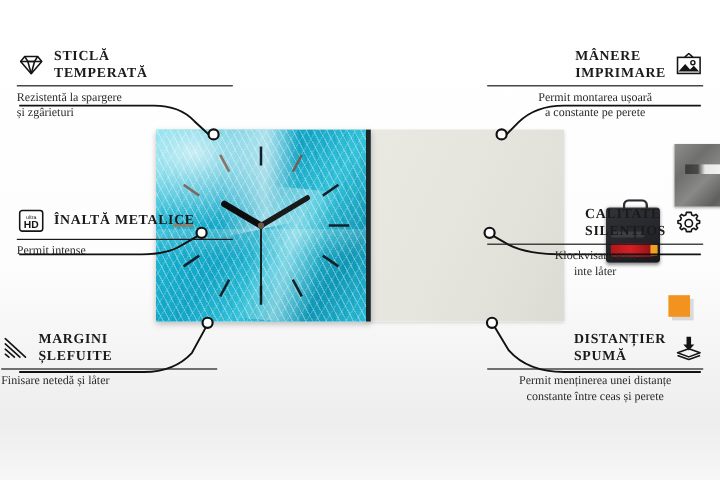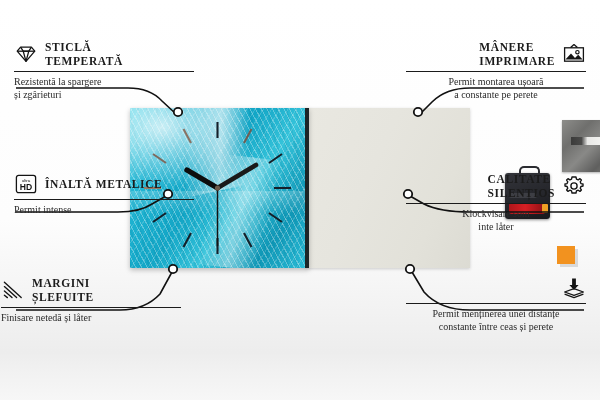--- a/index.html
+++ b/index.html
@@ -246,20 +246,24 @@
     </div>
     <div class="rule"></div>
     <div class="sub">
       <div>Klockvisare som</div>
       <div>inte låter</div>
     </div>
   </div>
 
   <div class="callout right" id="c-distantier">
     <div class="head">
+      <div class="ttl">
+        <div>DISTANȚIER</div>
+        <div>SPUMĂ</div>
+      </div>
       <svg class="ico" viewBox="0 0 24 24">
         <path d="M10.1,2.6 L13.9,2.6 L13.9,9.0 L16.6,9.0 L12,14.0 L7.4,9.0 L10.1,9.0 Z" fill="#141414"></path>
         <path d="M12,12.6 L21.4,16.0 L12,19.4 L2.6,16.0 Z" fill="none" stroke="#141414" stroke-width="1.3" stroke-linejoin="round"></path>
         <path d="M2.6,18.2 L12,21.6 L21.4,18.2" fill="none" stroke="#141414" stroke-width="1.3" stroke-linejoin="round"></path>
       </svg>
     </div>
     <div class="rule"></div>
     <div class="sub">
       <div>Permit menținerea unei distanțe</div>
       <div>constante între ceas și perete</div>

